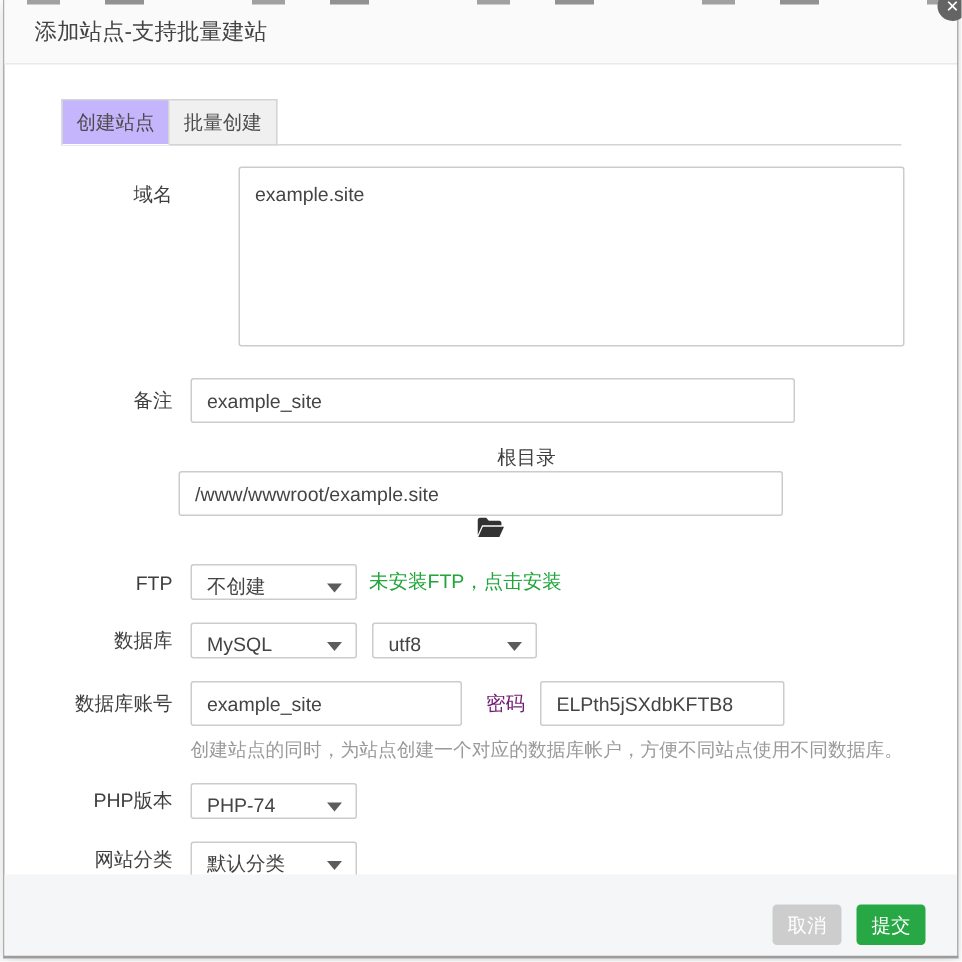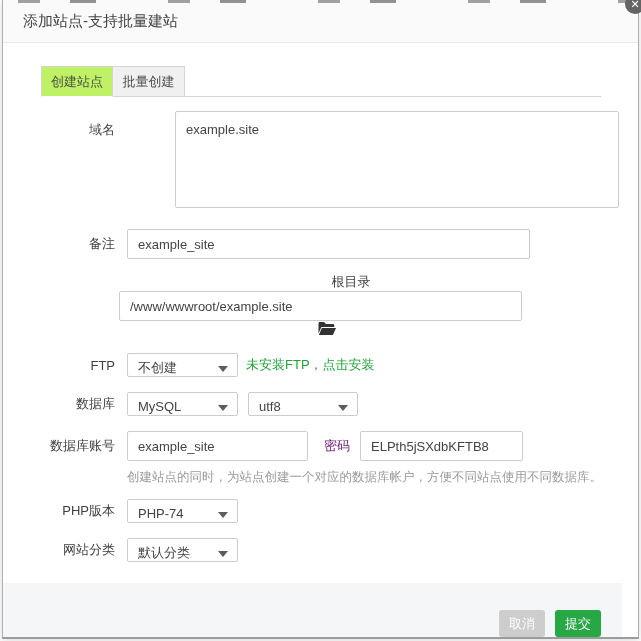--- a/index.html
+++ b/index.html
@@ -21,31 +21,31 @@
   .close-btn { position:absolute; top:-6px; right:-7px; width:20px; height:20px;
     border-radius:50%; background:#646464; color:#fff; display:flex; align-items:center;
     justify-content:center; font-size:11px; font-weight:bold; cursor:pointer; z-index:40; }
 
   .tabs-wrap { margin:23px 0 0 38px; width:560px; border-bottom:1px solid #d4d4d4;
     display:flex; }
   .tab { width:72px; height:31px; line-height:30px; text-align:center; font-size:13px;
     color:#4c4c4c; border:1px solid #d4d4d4; background:#f0f0f0; cursor:pointer;
     margin-bottom:-1px; }
   .tab + .tab { border-left:none; }
-  .tab.active { background:#bef264; border-bottom:1px solid #fff; }
+  .tab.active { background:#c4b5fd; border-bottom:1px solid #fff; }
 
   .row { display:flex; align-items:center; }
   .row .lbl { width:112px; text-align:right; margin-right:12px; font-size:13px;
     color:#3f3f3f; flex:none; }
 
   .row-domain { margin-top:14px; align-items:flex-start;gap:32px; }
   .row-domain .lbl { padding-top:10px; }
-  textarea.domain { width:444px; height:97px; border:1px solid #ccc; border-radius:2px;
+  textarea.domain { width:444px; height:120px; border:1px solid #ccc; border-radius:2px;
     resize:none; padding:8px 10px; font-size:13px; color:#444;
-    font-family:"Liberation Sans","DejaVu Sans",sans-serif; line-height:1.5; outline:none;margin-left:16px; }
+    font-family:"Liberation Sans","DejaVu Sans",sans-serif; line-height:1.5; outline:none; }
 
   .txt { height:30px; border:1px solid #ccc; border-radius:2px; padding:0 10px;
     font-size:13px; color:#444; outline:none;
     font-family:"Liberation Sans","DejaVu Sans",sans-serif; }
   .w-long { width:403px; }
   .w-acct { width:181px; }
   .w-pass { width:163px; }
 
   .row-remark { margin-top:21px; }
   .row-rootdir { margin-top:14px;flex-direction:column; }
@@ -64,22 +64,22 @@
     border-left:5px solid transparent; border-right:5px solid transparent;
     border-top:6px solid #5c5c5c; }
   .sel-charset { margin-left:10px; width:110px; }
 
   .ftp-hint { margin-left:8px; font-size:13px; color:#20a53a; cursor:pointer; }
 
   .pass-lbl { font-size:13px; color:#701a75; margin:0 10px 0 16px; }
 
   .db-note { margin:8px 0 0 124px; font-size:12.5px; color:#9a9a9a; }
 
-  .dlg-footer { position:absolute; left:0; right:16px; bottom:0; height:54px;
-    background:#f5f6f7; display:flex; justify-content:flex-end; align-items:flex-end;
+  .dlg-footer { position:absolute; left:0; right:0; bottom:0; height:54px;
+    background:#f5f6f7; display:flex; justify-content:flex-end; align-items:flex-start;
     padding:20px 21px 0 0; }
   .btn { height:27px; padding:0 10px; border:none; border-radius:3px; font-size:13px;
     color:#fff; cursor:pointer; font-family:"Liberation Sans","DejaVu Sans",sans-serif; }
   .btn-cancel { background:#cdcdcd; margin-right:10px; }
   .btn-submit { background:#28a745; }
 </style>
 </head>
 <body>
 
 <div class="page-artifacts"></div>

